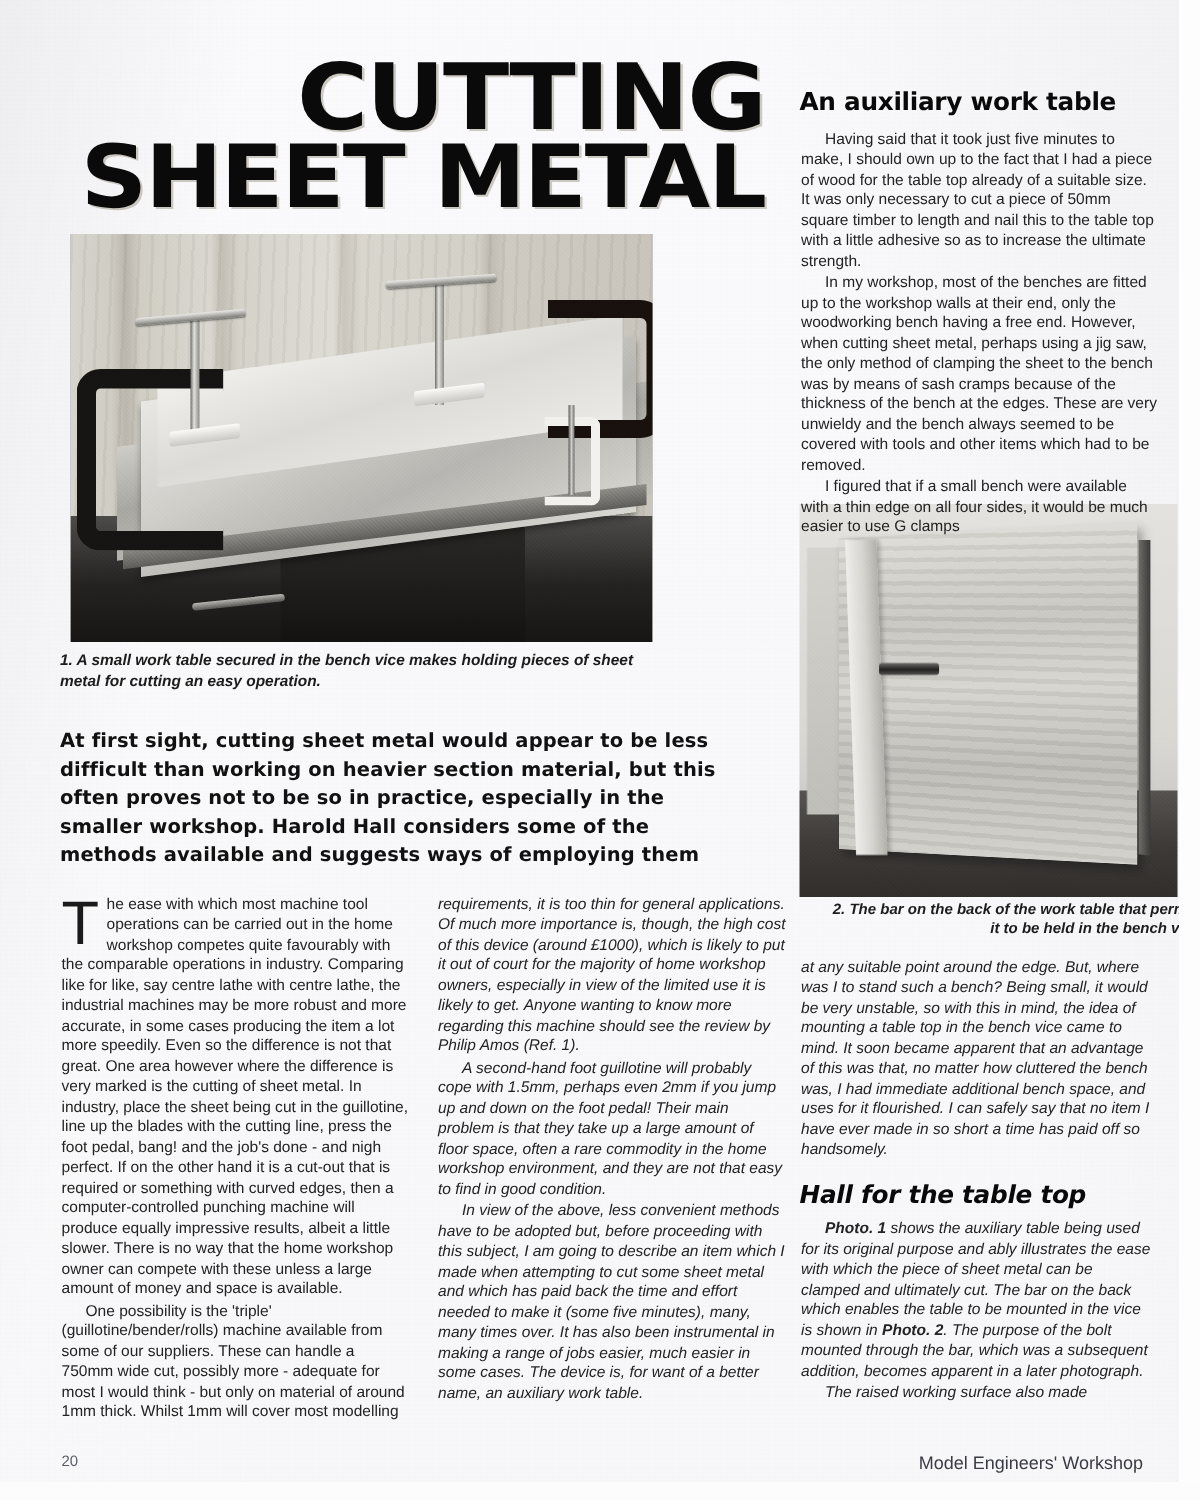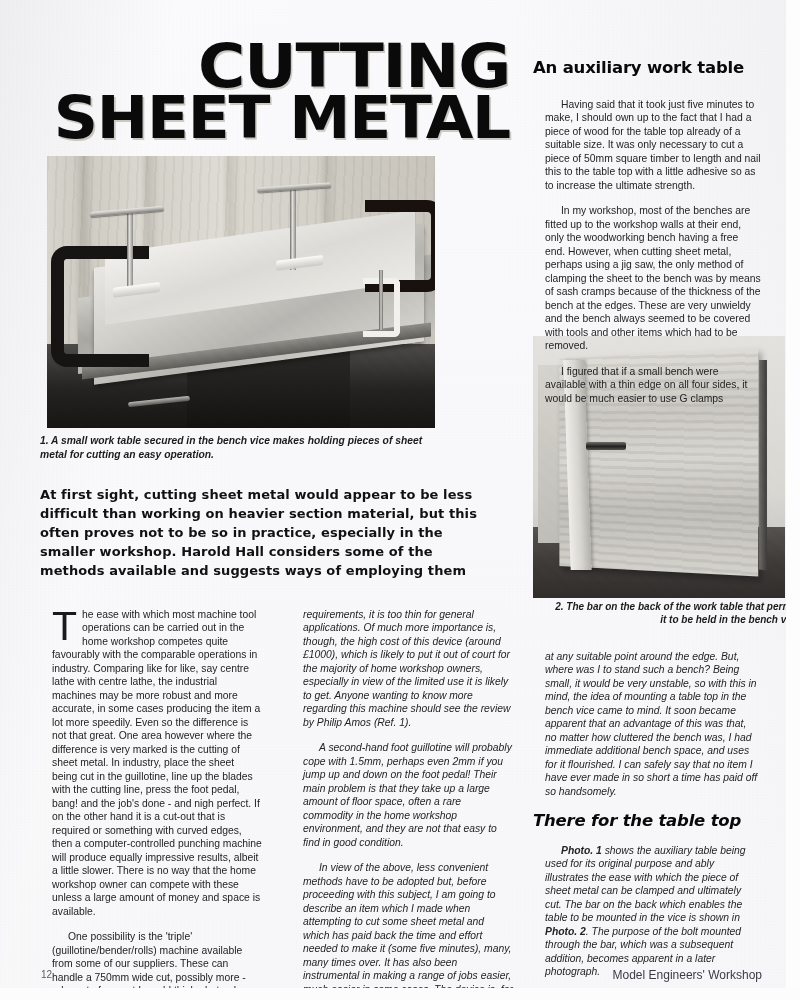--- a/index.html
+++ b/index.html
@@ -233,21 +233,21 @@
   #col-top-right {
     position: absolute;
     left: 533px; top: 86px;
     width: 240px;
     font-family: "Liberation Sans", sans-serif;
     font-size: 10.35px;
     line-height: 1.305;
     color: #232323;
     z-index: 4;
   }
-  .para { margin: 12px; text-indent: 16px; }
+  .para { margin: 1px; text-indent: 16px; }
   .para + .para { margin-top: 0; }
 
   
   #dropcap {
     float: left;
     font-family: "Liberation Sans", sans-serif;
     font-weight: 400;
     font-size: 41px;
     line-height: 33px;
     padding: 2px 5px 0 0;
@@ -428,24 +428,24 @@
       <div class="p2-bolt"></div>
       <div class="photo-grain"></div>
     </div>
   </div>
 
   <div id="caption2">2.  The bar on the back of the work table that permits it to be held in the bench vice.</div>
 
   <div id="col3">
     <p class="para" style="text-indent:0">at any suitable point around the edge. But, where was I to stand such a bench? Being small, it would be very unstable, so with this in mind, the idea of mounting a table top in the bench vice came to mind. It soon became apparent that an advantage of this was that, no matter how cluttered the bench was, I had immediate additional bench space, and uses for it flourished. I can safely say that no item I have ever made in so short a time has paid off so handsomely.</p>
 
-    <div class="subhead" id="subhead2-inline" style="margin:12px 0 6px 0;">There for the table top</div>
+    <div class="subhead" id="subhead2-inline" style="margin:12px 0 6px 0;">Hall for the table top</div>
 
     <p class="para"><b>Photo. 1</b><span> shows the auxiliary table being used for its original purpose and ably illustrates the ease with which the piece of sheet metal can be clamped and ultimately cut. The bar on the back which enables the table to be mounted in the vice is shown in </span><b>Photo. 2</b><span>. The purpose of the bolt mounted through the bar, which was a subsequent addition, becomes apparent in a later photograph.</span></p>
     <p class="para">The raised working surface also made</p>
   </div>
 
-  <div id="footer-pageno">12</div>
+  <div id="footer-pageno">20</div>
   <div id="footer-pub">Model Engineers' Workshop</div>
 
   <div id="mask-right"></div>
   <div id="mask-bottom"></div>
 </div>
 
 </body></html>

